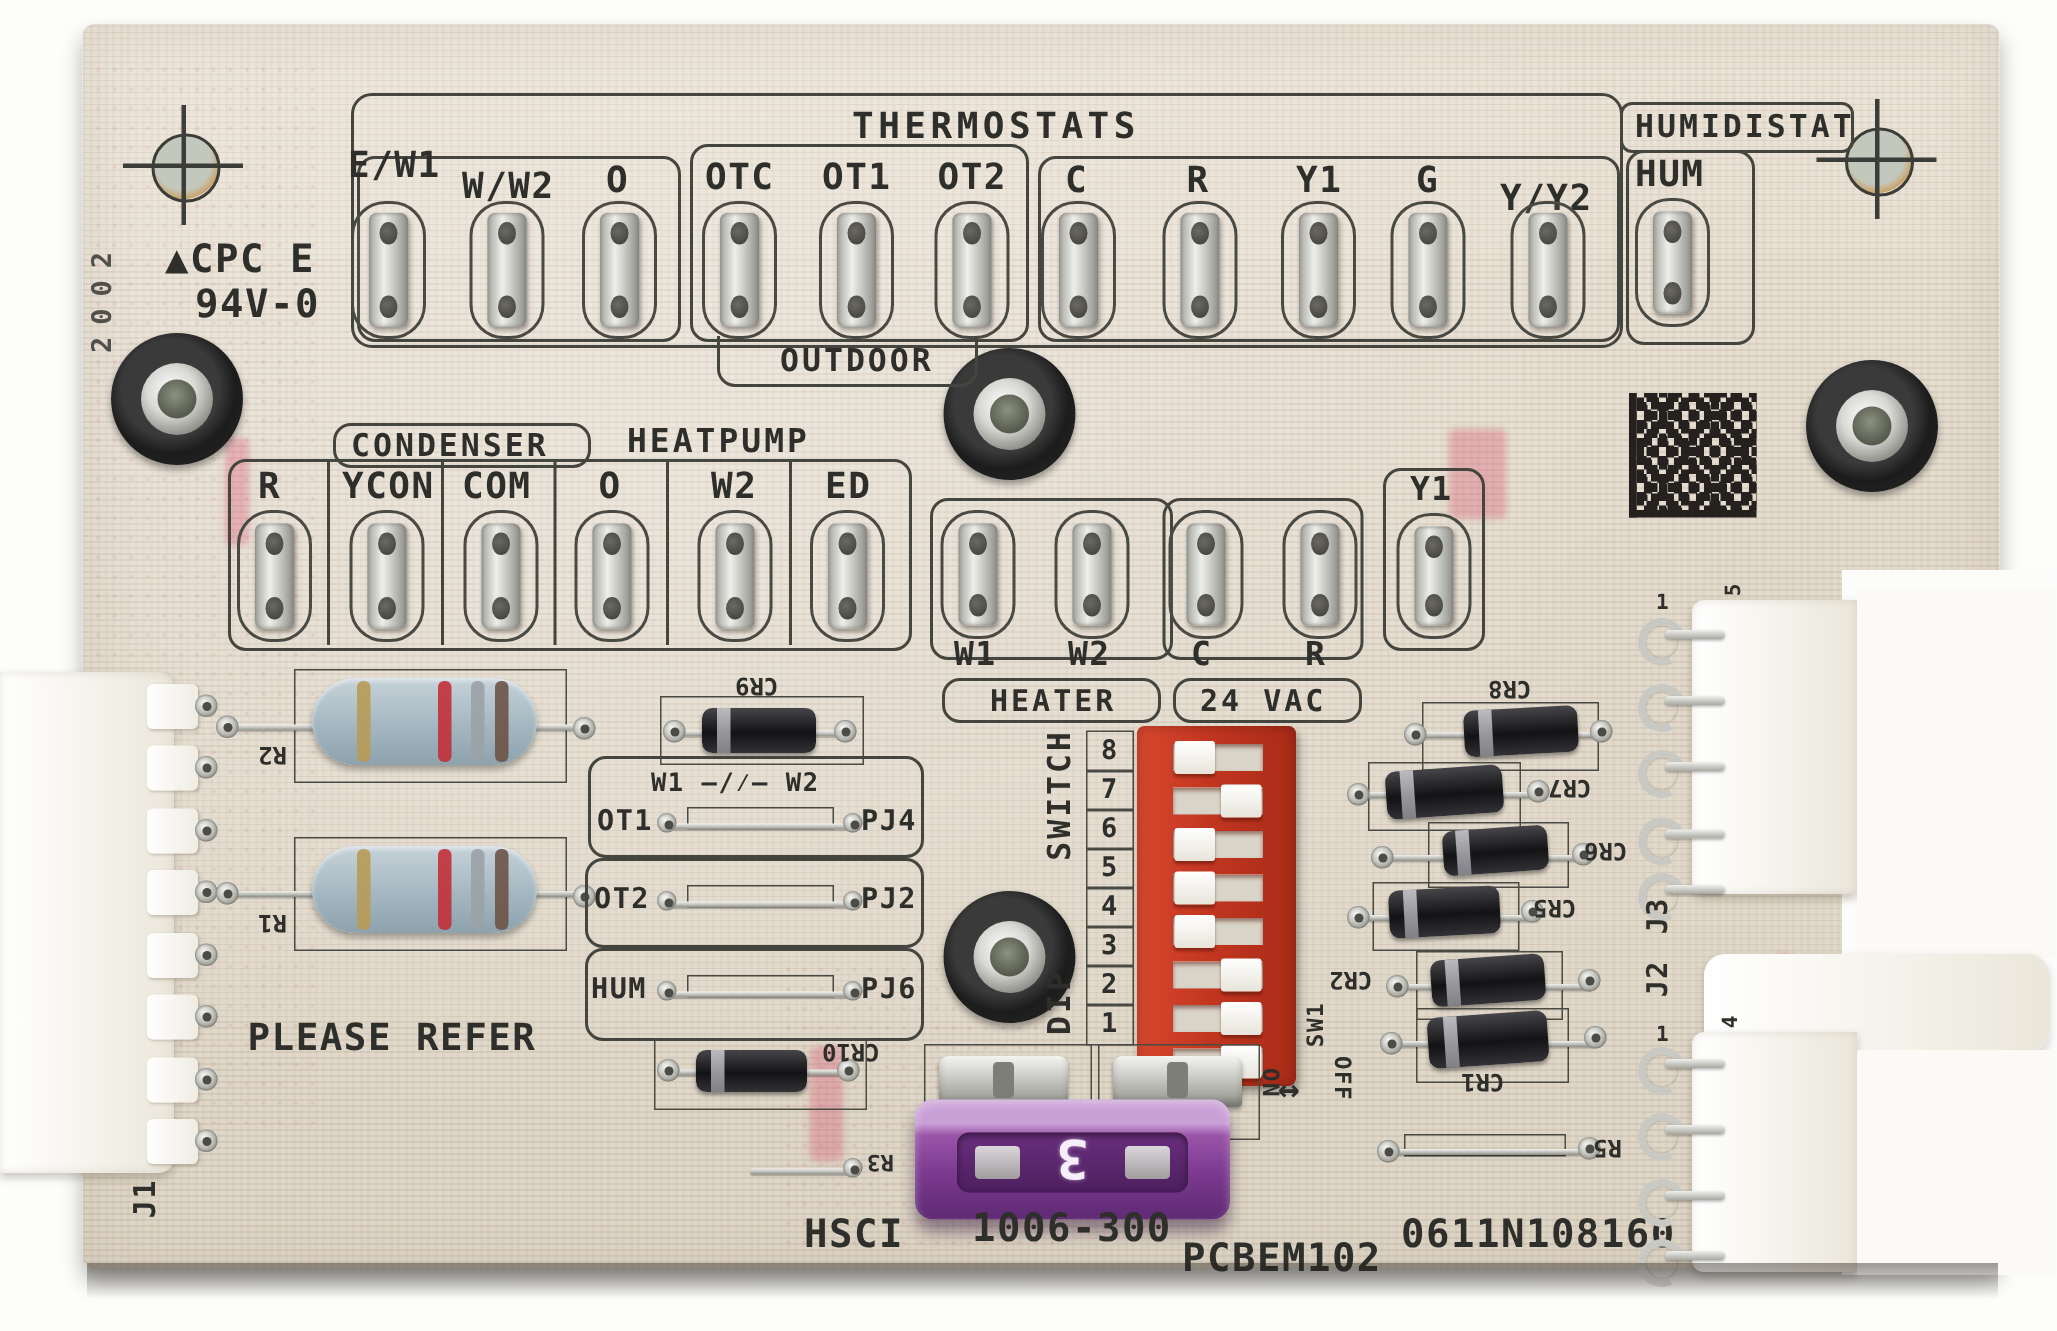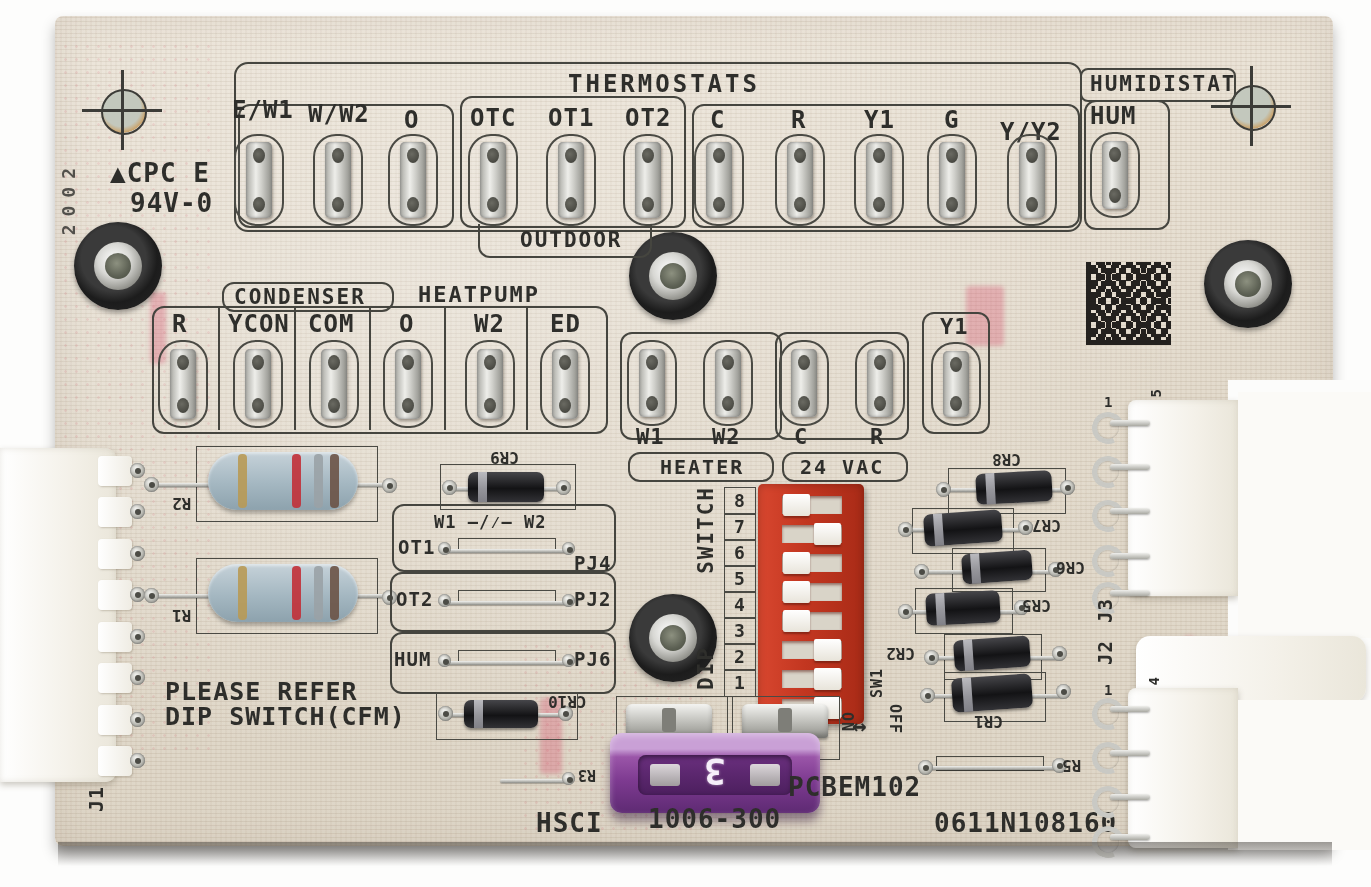--- a/index.html
+++ b/index.html
@@ -166,21 +166,21 @@
   <div class="txt ss" style="left:568px;top:70px;font-size:24px;letter-spacing:3px;">THERMOSTATS</div>
 
   <div class="sbox" style="left:238px;top:104px;width:212px;height:120px;"></div>
   <div class="sbox" style="left:460px;top:96px;width:222px;height:128px;"></div>
   <div class="sbox" style="left:692px;top:104px;width:384px;height:120px;"></div>
 
   <div class="txt ss tlabel" style="left:232px;top:96px;">E/W1</div>
   <div class="tpad" style="left:234px;top:134px;">
       <div class="spade"></div>
     </div>
-  <div class="txt ss tlabel" style="left:308px;top:100px;">W/W2</div>
+  <div class="txt ss tlabel" style="left:308px;top:110px;">W/W2</div>
   <div class="tpad" style="left:313px;top:134px;">
       <div class="spade"></div>
     </div>
   <div class="txt ss tlabel" style="left:404px;top:106px;">O</div>
   <div class="tpad" style="left:388px;top:134px;">
       <div class="spade"></div>
     </div>
 
   <div class="txt ss tlabel" style="left:470px;top:104px;">OTC</div>
   <div class="tpad" style="left:468px;top:134px;">
@@ -344,21 +344,21 @@
       <div class="dband" style="left:10px;"></div>
     </div>
 
   <div class="sbox" style="left:392px;top:504px;width:220px;height:64px;"></div>
   <div class="txt ss" style="left:434px;top:512px;font-size:17px;"><span>W1</span> <span>—/⁄—</span> <span>W2</span></div>
   <div class="txt ss" style="left:398px;top:536px;font-size:19px;">OT1</div>
   <div class="sboxthin" style="left:458px;top:538px;width:96px;height:13px;"></div>
   <div class="wire" style="left:446px;top:549px;width:124px;"></div>
   <div class="padc" style="left:438px;top:542px;width:13px;height:13px;"></div>
   <div class="padc" style="left:562px;top:542px;width:13px;height:13px;"></div>
-  <div class="txt ss" style="left:574px;top:536px;font-size:19px;margin-top:16px;">PJ4</div>
+  <div class="txt ss" style="left:574px;top:536px;font-size:19px;">PJ4</div>
 
   <div class="sbox" style="left:390px;top:572px;width:222px;height:56px;"></div>
   <div class="txt ss" style="left:396px;top:588px;font-size:19px;">OT2</div>
   <div class="sboxthin" style="left:458px;top:590px;width:96px;height:13px;"></div>
   <div class="wire" style="left:446px;top:601px;width:124px;"></div>
   <div class="padc" style="left:438px;top:594px;width:13px;height:13px;"></div>
   <div class="padc" style="left:562px;top:594px;width:13px;height:13px;"></div>
   <div class="txt ss" style="left:574px;top:588px;font-size:19px;">PJ2</div>
 
   <div class="sbox" style="left:390px;top:632px;width:222px;height:58px;"></div>
@@ -434,25 +434,24 @@
   <div class="fuse">
     <div class="win">
       <div class="blade" style="left:12px;"></div>
       <div class="blade" style="right:12px;"></div>
     </div>
     <div class="amp">3</div>
   </div>
 
   <div class="txt ss" style="left:165px;top:680px;font-size:25px;line-height:24.5px;letter-spacing:1px;">
     <div>PLEASE REFER</div>
-    <div>DIP SWITCH(CFM)</div>
   </div>
   <div class="txt ss bignum" style="left:536px;top:808px;">HSCI</div>
   <div class="txt ss bignum" style="left:648px;top:804px;">1006-300</div>
-  <div class="txt ss bignum" style="left:788px;top:772px;text-align:right;">PCBEM102</div>
+  <div class="txt ss bignum" style="left:788px;top:824px;text-align:right;">PCBEM102</div>
   <div class="txt ss bignum" style="left:934px;top:808px;">0611N108160</div>
 
   <div class="sboxthin" style="left:948px;top:468px;width:116px;height:44px;"></div>
   <div class="wire" style="left:944px;top:488px;width:126px;"></div>
   <div class="padc" style="left:936px;top:482px;"></div>
   <div class="padc" style="left:1060px;top:480px;"></div>
   <div class="dbody" style="left:976px;top:472px;width:76px;height:31px;transform:rotate(-3deg);">
       <div class="dband" style="left:10px;"></div>
     </div>
   <div class="dlabel mir" style="left:992px;top:450px;">CR8</div>

